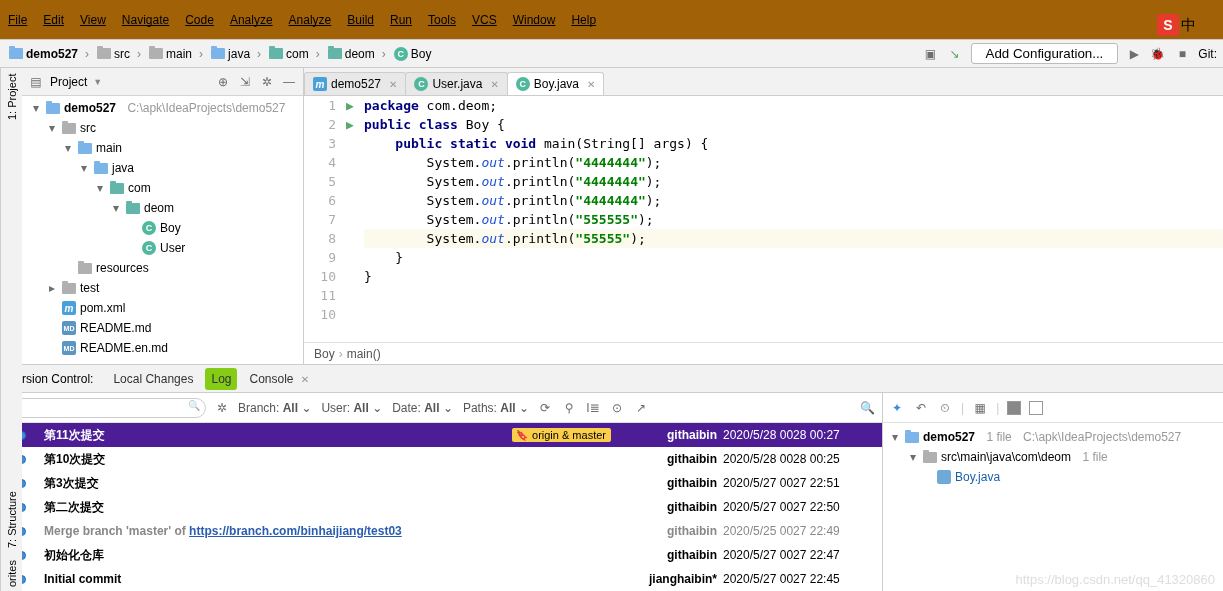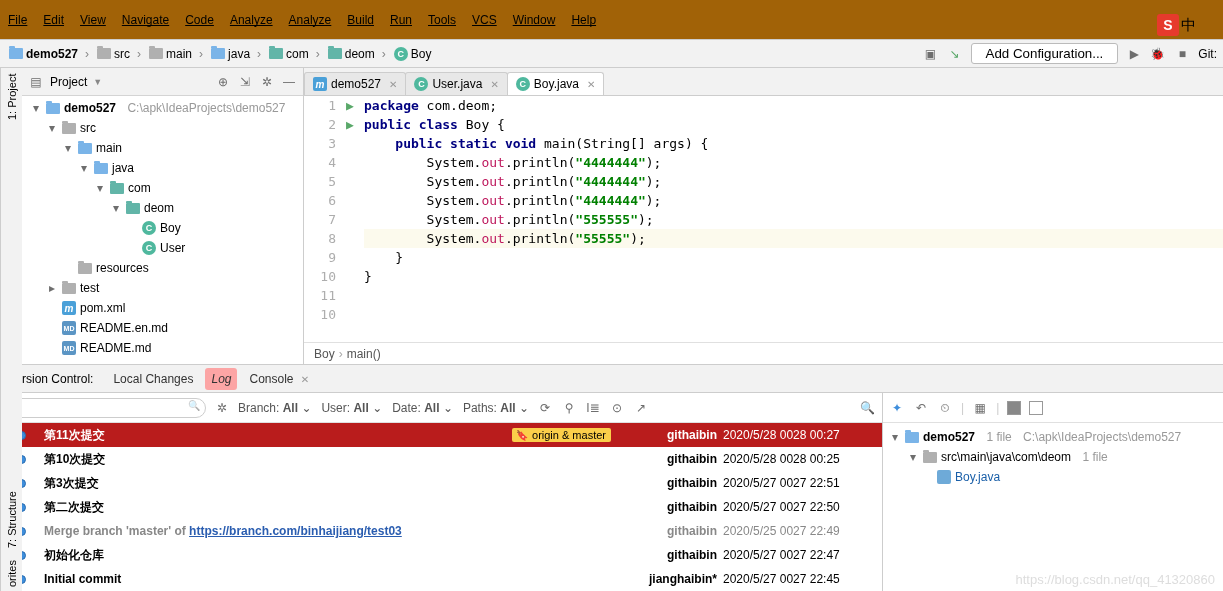--- a/index.html
+++ b/index.html
@@ -35,38 +35,38 @@
 .file-tab { display: flex; align-items: center; gap: 4px; padding: 4px 8px; border: 1px solid #cdcdcd; border-bottom: none; margin-right: -1px; background: #e8e8e8; border-radius: 3px 3px 0 0; }
 .file-tab.active { background: #fff; }
 .tab-close { color: #999; font-size: 10px; margin-left: 4px; }
 .code-wrap { flex: 1; display: flex; background: #fff; font-family: "Consolas", monospace; font-size: 13px; line-height: 19px; overflow: hidden; }
 .gutter { width: 42px; text-align: right; color: #adadad; padding-right: 10px; background: #fff; }
 .run-gutter { width: 18px; }
 .run-mark { color: #59a869; }
 .code-lines { flex: 1; white-space: pre; }
 .kw { color: #000080; font-weight: bold; }
 .str { color: #008000; font-weight: bold; }
-.fld { color: #be185d; }
+.fld { color: #1d4ed8; font-style: italic; }
 .hl-line { background: #fcfaed; display: inline-block; width: 100%; }
 .crumb-bar { height: 22px; border-top: 1px solid #e0e0e0; padding: 2px 10px; font-size: 12px; color: #555; display: flex; align-items: center; gap: 4px; }
 .bottom-panel { border-top: 1px solid #cdcdcd; height: 245px; display: flex; flex-direction: column; }
 .vc-tabs { height: 28px; display: flex; align-items: center; background: #f2f2f2; border-bottom: 1px solid #cdcdcd; padding: 0 8px; gap: 14px; }
 .vc-tab { padding: 4px 6px; color: #333; }
-.vc-tab.active { background: #fca5a5; border-radius: 3px; font-style: italic; }
+.vc-tab.active { background: #84cc16; border-radius: 3px; }
 .vc-body { flex: 1; display: flex; min-height: 0; }
 .vc-left { flex: 1; display: flex; flex-direction: column; border-right: 1px solid #cdcdcd; min-width: 0; }
 .vc-toolbar { height: 30px; display: flex; align-items: center; padding: 0 6px; gap: 8px; border-bottom: 1px solid #e0e0e0; }
 .search-box { border: 1px solid #cdcdcd; border-radius: 12px; padding: 2px 20px 2px 8px; width: 200px; position: relative; }
 .search-box::after { content: "🔍"; position: absolute; right: 4px; top: 1px; font-size: 10px; opacity: 0.5; }
 .filter { color: #555; }
 .filter b { font-weight: bold; }
 .vc-toolbar .spacer { flex: 1; }
 .commit-list { flex: 1; overflow: auto; background: #fff; }
 .commit-row { display: flex; align-items: center; height: 24px; padding: 0 4px; gap: 6px; }
-.commit-row.sel { background: #b91c1c; color: #fff; }
+.commit-row.sel { background: #4c1d95; color: #fff; }
 .dot-col { width: 34px; position: relative; display: flex; justify-content: center; }
 .graph-dot { width: 9px; height: 9px; border-radius: 50%; background: #3e8edc; border: 1px solid #2a6db0; }
 .graph-line { position: absolute; width: 2px; background: #3e8edc; left: 50%; margin-left: -1px; top: 0; bottom: 0; }
 .commit-msg { flex: 1; overflow: hidden; text-overflow: ellipsis; white-space: nowrap; }
 .commit-row.merge .commit-msg, .commit-row.merge .commit-author, .commit-row.merge .commit-date { color: #888; }
 .mrg-link { color: #2a5db0; text-decoration: underline; }
 .tag-badge { background: #fbce4a; padding: 1px 5px; border-radius: 2px; font-size: 11px; display: inline-flex; align-items: center; gap: 3px; }
 .tag-badge::before { content: "🔖"; font-size: 10px; }
 .commit-row.sel .tag-badge { color: #000; }
 .commit-author { width: 100px; text-align: right; font-weight: bold; }
@@ -209,26 +209,26 @@
      <span>test</span>
    </div>
         <div class="tree-row" style="padding-left:24px">
      <span class="arrow"></span>
           <span class="m-ico">m</span>
      <span>pom.xml</span>
    </div>
         <div class="tree-row" style="padding-left:24px">
      <span class="arrow"></span>
           <span class="md-ico">MD</span>
+     <span>README.md</span>
+   </div>
+        <div class="tree-row" style="padding-left:24px">
+     <span class="arrow"></span>
+          <span class="md-ico">MD</span>
      <span>README.en.md</span>
-   </div>
-        <div class="tree-row" style="padding-left:24px">
-     <span class="arrow"></span>
-          <span class="md-ico">MD</span>
-     <span>README.md</span>
    </div>
       </div>
   </div>
 
   <div class="editor-area">
     <div class="tab-row" id="tab-row">
         <div class="file-tab ">
           <span class="m-ico">m</span>
           <span>demo527</span>
           <span class="tab-close">✕</span>

